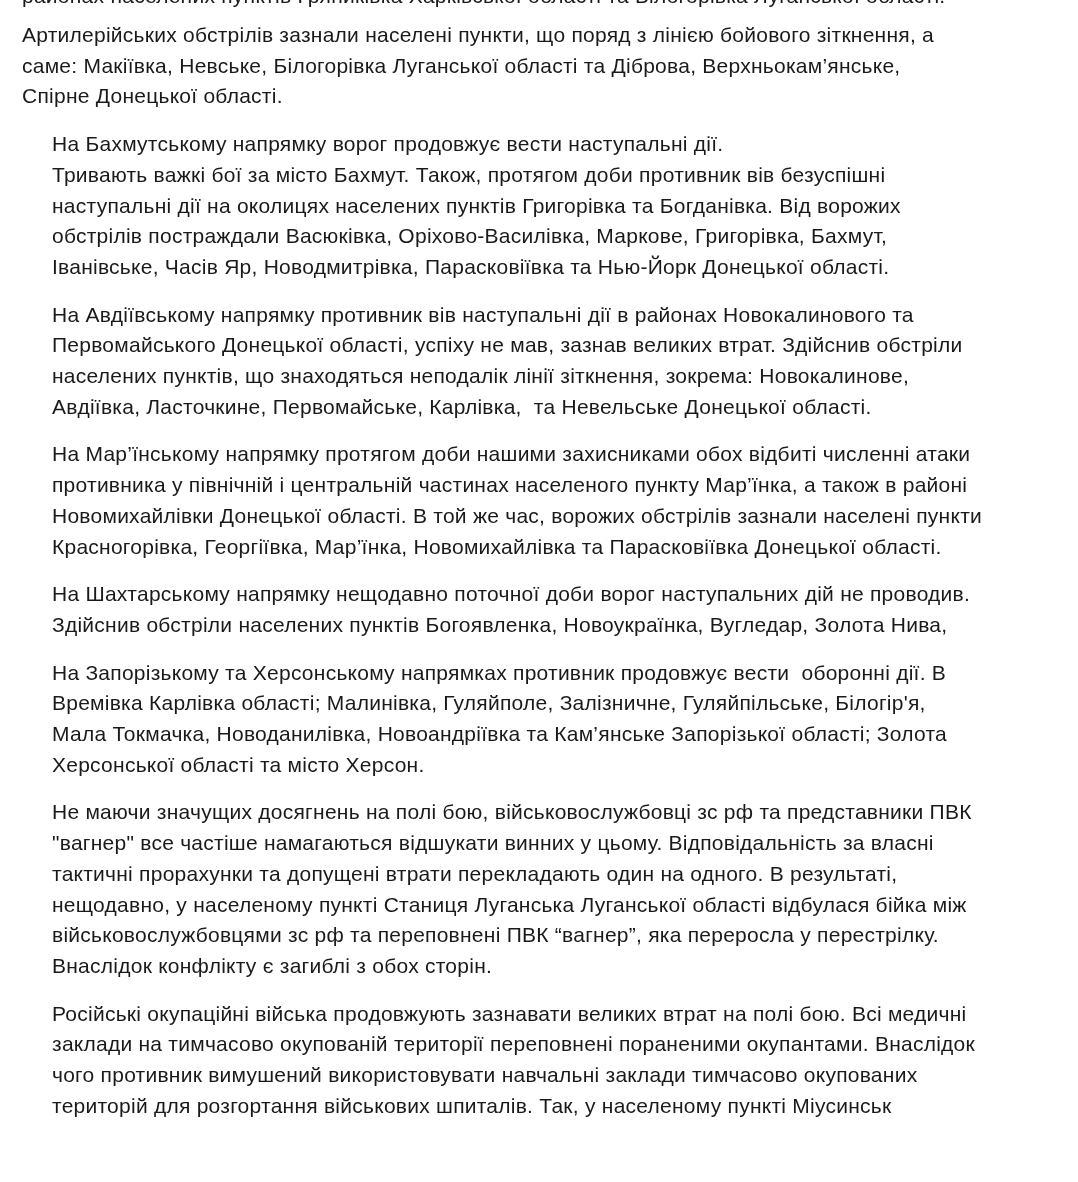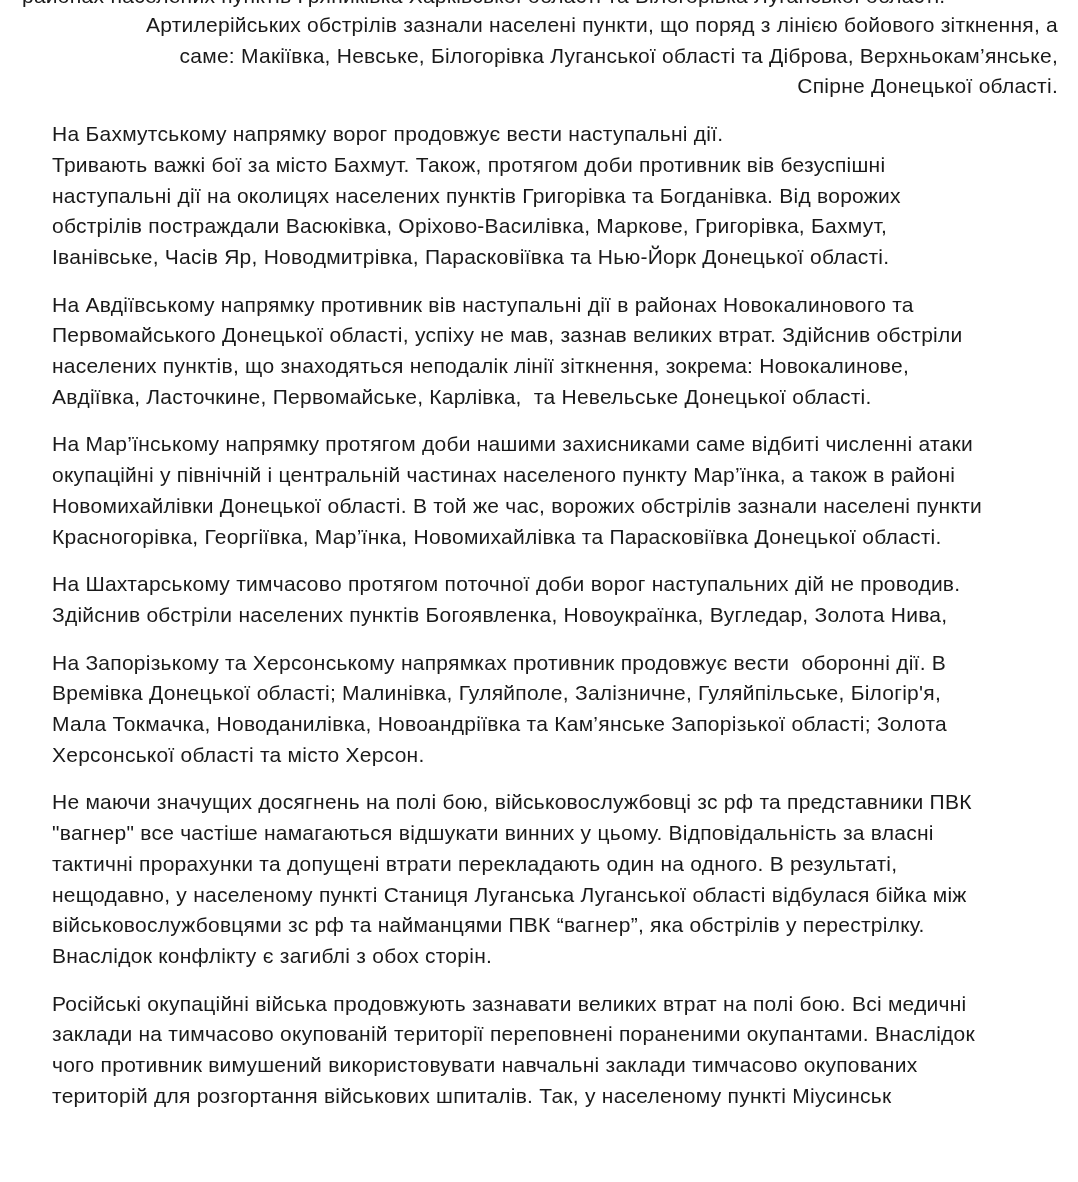--- a/index.html
+++ b/index.html
@@ -38,22 +38,21 @@
   }
   .paragraph {
     margin: 0;
     padding: 0;
   }
   .paragraph + .paragraph {
     margin-top: 17px;
     margin-left: 30px;
   }
   #paragraphs .paragraph:first-child {
-    margin-top: 2px;
-    text-align: right;
+    margin-top: 12px;
   }
 </style>
 </head>
 <body>
 
 <div class="page">
   <div class="clip-top">
     <div class="line">районах населених пунктів Гряниківка Харківської області та Білогорівка Луганської області.</div>
   </div>
   <div id="paragraphs">
@@ -69,41 +68,41 @@
         <div class="line">обстрілів постраждали Васюківка, Оріхово-Василівка, Маркове, Григорівка, Бахмут,</div>
         <div class="line">Іванівське, Часів Яр, Новодмитрівка, Парасковіївка та Нью-Йорк Донецької області.</div>
       </div>
       <div class="paragraph">
         <div class="line">На Авдіївському напрямку противник вів наступальні дії в районах Новокалинового та</div>
         <div class="line">Первомайського Донецької області, успіху не мав, зазнав великих втрат. Здійснив обстріли</div>
         <div class="line">населених пунктів, що знаходяться неподалік лінії зіткнення, зокрема: Новокалинове,</div>
         <div class="line">Авдіївка, Ласточкине, Первомайське, Карлівка,  та Невельське Донецької області.</div>
       </div>
       <div class="paragraph">
-        <div class="line">На Мар’їнському напрямку протягом доби нашими захисниками саме відбиті численні атаки</div>
-        <div class="line">окупаційні у північній і центральній частинах населеного пункту Мар’їнка, а також в районі</div>
+        <div class="line">На Мар’їнському напрямку протягом доби нашими захисниками обох відбиті численні атаки</div>
+        <div class="line">противника у північній і центральній частинах населеного пункту Мар’їнка, а також в районі</div>
         <div class="line">Новомихайлівки Донецької області. В той же час, ворожих обстрілів зазнали населені пункти</div>
         <div class="line">Красногорівка, Георгіївка, Мар’їнка, Новомихайлівка та Парасковіївка Донецької області.</div>
       </div>
       <div class="paragraph">
-        <div class="line">На Шахтарському тимчасово протягом поточної доби ворог наступальних дій не проводив.</div>
+        <div class="line">На Шахтарському напрямку нещодавно поточної доби ворог наступальних дій не проводив.</div>
         <div class="line">Здійснив обстріли населених пунктів Богоявленка, Новоукраїнка, Вугледар, Золота Нива,</div>
       </div>
       <div class="paragraph">
         <div class="line">На Запорізькому та Херсонському напрямках противник продовжує вести  оборонні дії. В</div>
-        <div class="line">Времівка Донецької області; Малинівка, Гуляйполе, Залізничне, Гуляйпільське, Білогір'я,</div>
+        <div class="line">Времівка Карлівка області; Малинівка, Гуляйполе, Залізничне, Гуляйпільське, Білогір'я,</div>
         <div class="line">Мала Токмачка, Новоданилівка, Новоандріївка та Кам’янське Запорізької області; Золота</div>
         <div class="line">Херсонської області та місто Херсон.</div>
       </div>
       <div class="paragraph">
         <div class="line">Не маючи значущих досягнень на полі бою, військовослужбовці зс рф та представники ПВК</div>
         <div class="line">"вагнер" все частіше намагаються відшукати винних у цьому. Відповідальність за власні</div>
         <div class="line">тактичні прорахунки та допущені втрати перекладають один на одного. В результаті,</div>
         <div class="line">нещодавно, у населеному пункті Станиця Луганська Луганської області відбулася бійка між</div>
-        <div class="line">військовослужбовцями зс рф та найманцями ПВК “вагнер”, яка обстрілів у перестрілку.</div>
+        <div class="line">військовослужбовцями зс рф та переповнені ПВК “вагнер”, яка переросла у перестрілку.</div>
         <div class="line">Внаслідок конфлікту є загиблі з обох сторін.</div>
       </div>
       <div class="paragraph">
         <div class="line">Російські окупаційні війська продовжують зазнавати великих втрат на полі бою. Всі медичні</div>
         <div class="line">заклади на тимчасово окупованій території переповнені пораненими окупантами. Внаслідок</div>
         <div class="line">чого противник вимушений використовувати навчальні заклади тимчасово окупованих</div>
         <div class="line">територій для розгортання військових шпиталів. Так, у населеному пункті Міусинськ</div>
       </div>
     </div>
 </div>

